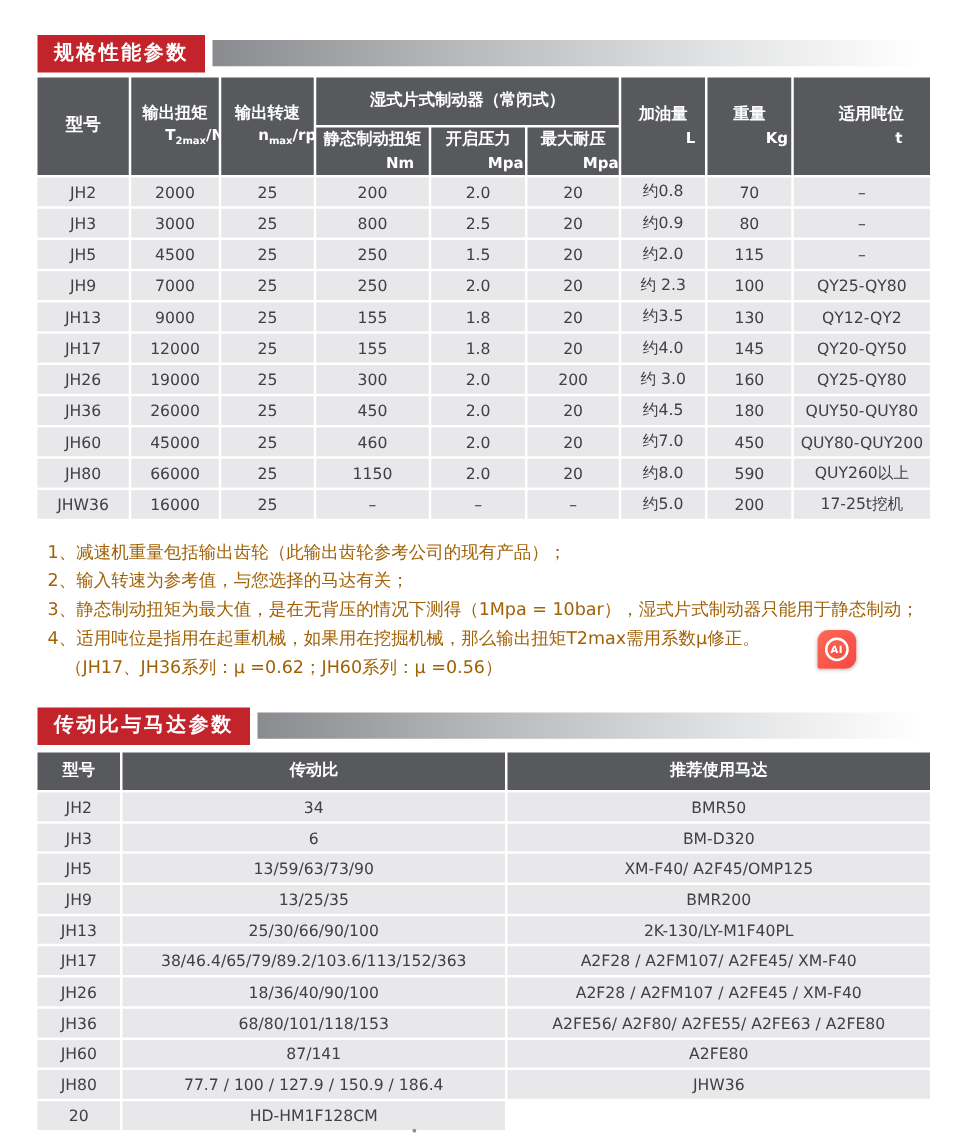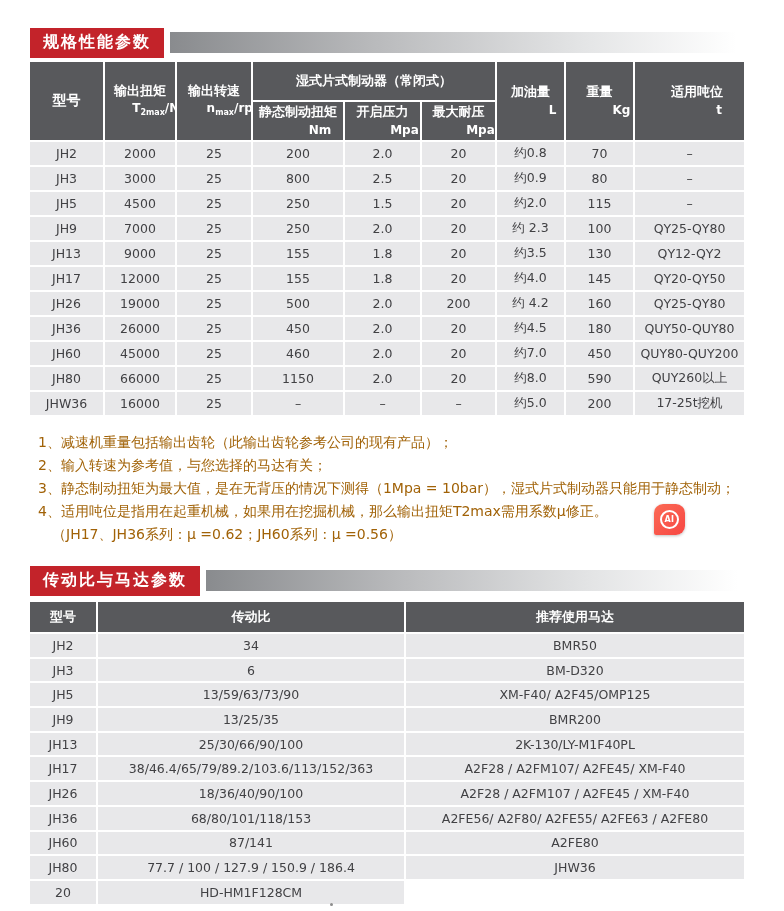--- a/index.html
+++ b/index.html
@@ -213,24 +213,24 @@
       <div class="cell c2">25</div>
       <div class="cell c3">155</div>
       <div class="cell c4">1.8</div>
       <div class="cell c5">20</div>
       <div class="cell c6">约4.0</div>
       <div class="cell c7">145</div>
       <div class="cell c8">QY20-QY50</div>
       <div class="cell c0">JH26</div>
       <div class="cell c1">19000</div>
       <div class="cell c2">25</div>
-      <div class="cell c3">500</div>
+      <div class="cell c3">300</div>
       <div class="cell c4">2.0</div>
       <div class="cell c5">200</div>
-      <div class="cell c6">约 4.2</div>
+      <div class="cell c6">约 3.0</div>
       <div class="cell c7">160</div>
       <div class="cell c8">QY25-QY80</div>
       <div class="cell c0">JH36</div>
       <div class="cell c1">26000</div>
       <div class="cell c2">25</div>
       <div class="cell c3">450</div>
       <div class="cell c4">2.0</div>
       <div class="cell c5">20</div>
       <div class="cell c6">约4.5</div>
       <div class="cell c7">180</div>

